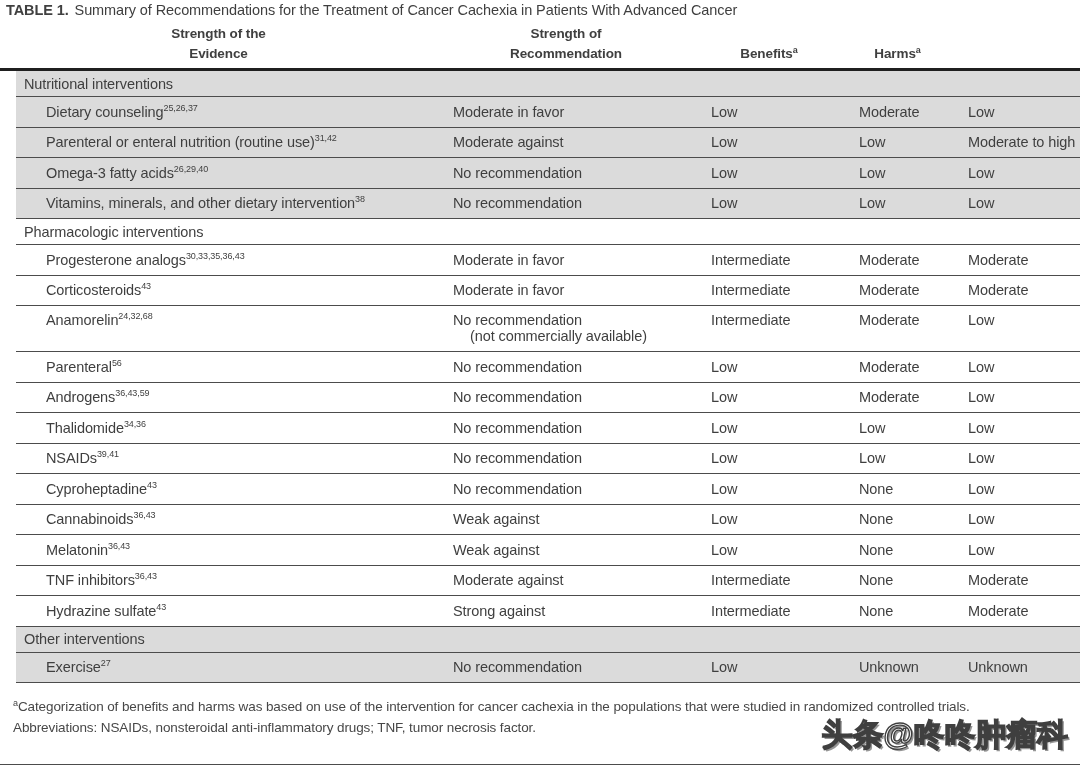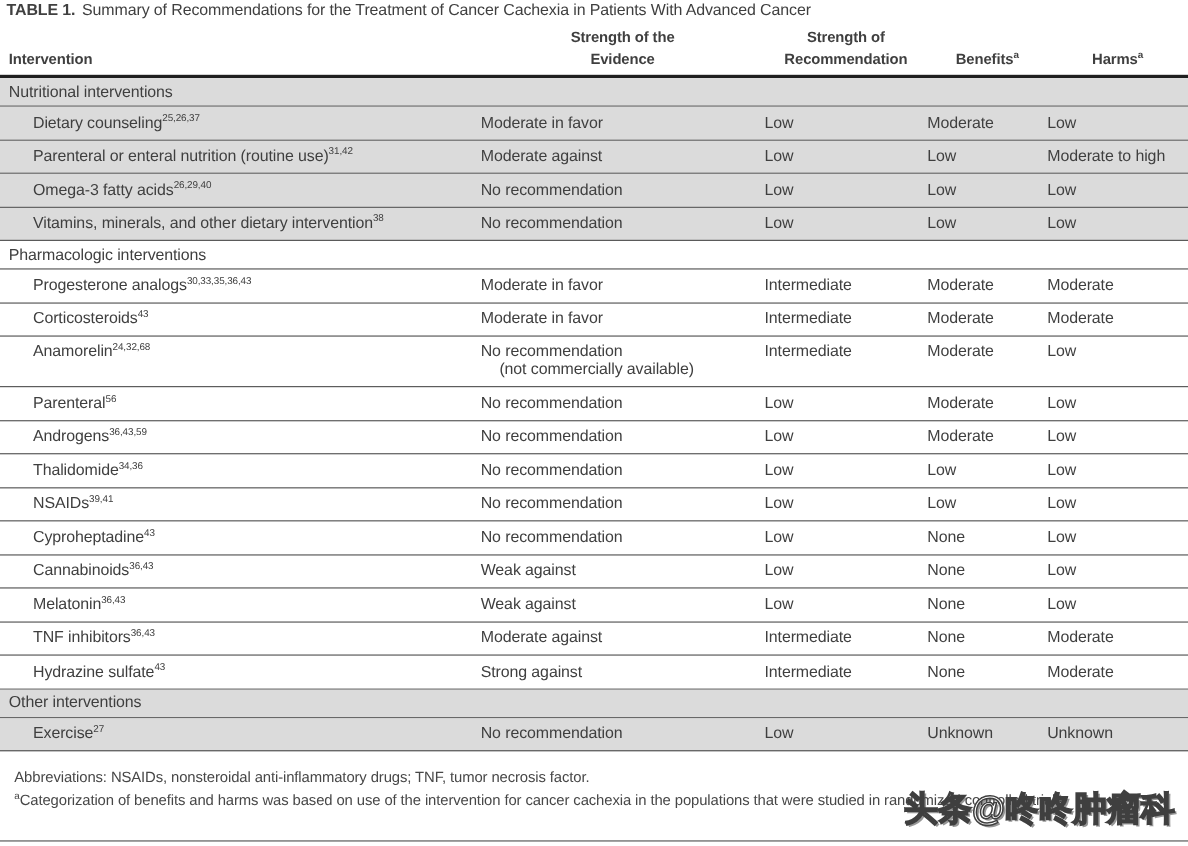--- a/index.html
+++ b/index.html
@@ -23,21 +23,21 @@
     border-bottom:3px solid #1f1f1f;
     padding:2px 0 5px 0;
   }
   .col-head { font-weight:bold; font-size:13.5px; line-height:1.45; text-align:center; }
   .col-head .wrapbox { display:inline-block; }
   .col-head.c1 { text-align:left; padding-left:8px; }
   .col-head.c2 .wrapbox { max-width:150px; }
   .col-head.c3 .wrapbox { max-width:112px; }
   sup { font-size:9px; line-height:0; }
 
-  .row { border-bottom:1.5px solid #4c4c4c; align-items:center; font-size:14.5px; min-height:30.5px; }
+  .row { border-bottom:1.5px solid #4c4c4c; align-items:center; font-size:14.5px; min-height:30.5px;margin-left:16px; }
   .row.shaded { background:#dbdbdb; }
   .section-row { min-height:26px; }
   .section-cell { grid-column:1 / -1; padding-left:8px; }
   .cell { padding-right:6px; }
   .cell-intervention { padding-left:30px; }
   .cell-note { display:block; padding-left:17px; }
   .row.tall { align-items:start; }
   .row.tall .cell { padding-top:6px; padding-bottom:7px; }
 
   .footnotes { margin-top:15px; font-size:13.5px; line-height:1.4; color:#474747; }
@@ -57,21 +57,20 @@
   }
 </style>
 </head>
 <body>
 
 <div class="title-row">
   <span class="table-label">TABLE 1.</span><span class="table-title">Summary of Recommendations for the Treatment of Cancer Cachexia in Patients With Advanced Cancer</span>
 </div>
 
 <div class="grid col-headers">
-  <div class="col-head c1"><span class="wrapbox">Intervention</span></div>
   <div class="col-head c3"><span class="wrapbox">Strength of the Evidence</span></div>
   <div class="col-head c2"><span class="wrapbox">Strength of Recommendation</span></div>
   <div class="col-head c4"><span class="wrapbox"><span>Benefits</span><sup>a</sup></span></div>
   <div class="col-head c5"><span class="wrapbox"><span>Harms</span><sup>a</sup></span></div>
 </div>
 
 <div id="table-body">
     <div class="grid row section-row shaded">
       <div class="cell section-cell">Nutritional interventions</div>
     </div>
@@ -196,18 +195,18 @@
     <div class="grid row data-row shaded">
       <div class="cell cell-intervention"><span>Exercise</span><sup class="refs">27</sup></div>
       <div class="cell cell-recommendation"><span>No recommendation</span></div>
       <div class="cell cell-evidence">Low</div>
       <div class="cell cell-benefits">Unknown</div>
       <div class="cell cell-harms">Unknown</div>
     </div>
   </div>
 
 <div class="footnotes">
+  <p><sup>a</sup><span>Categorization of benefits and harms was based on use of the intervention for cancer cachexia in the populations that were studied in randomized controlled trials.</span></p>
   <p>Abbreviations: NSAIDs, nonsteroidal anti-inflammatory drugs; TNF, tumor necrosis factor.</p>
-  <p><sup>a</sup><span>Categorization of benefits and harms was based on use of the intervention for cancer cachexia in the populations that were studied in randomized controlled trials.</span></p>
 </div>
 
 <div class="watermark">头条@咚咚肿瘤科</div>
 <div class="bottom-rule"></div>
 
 </body></html>

